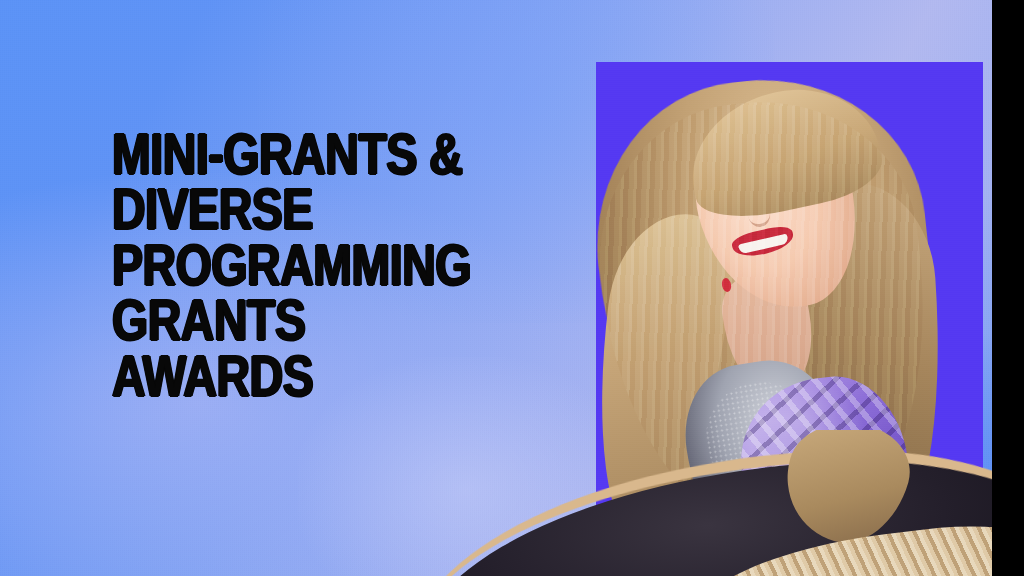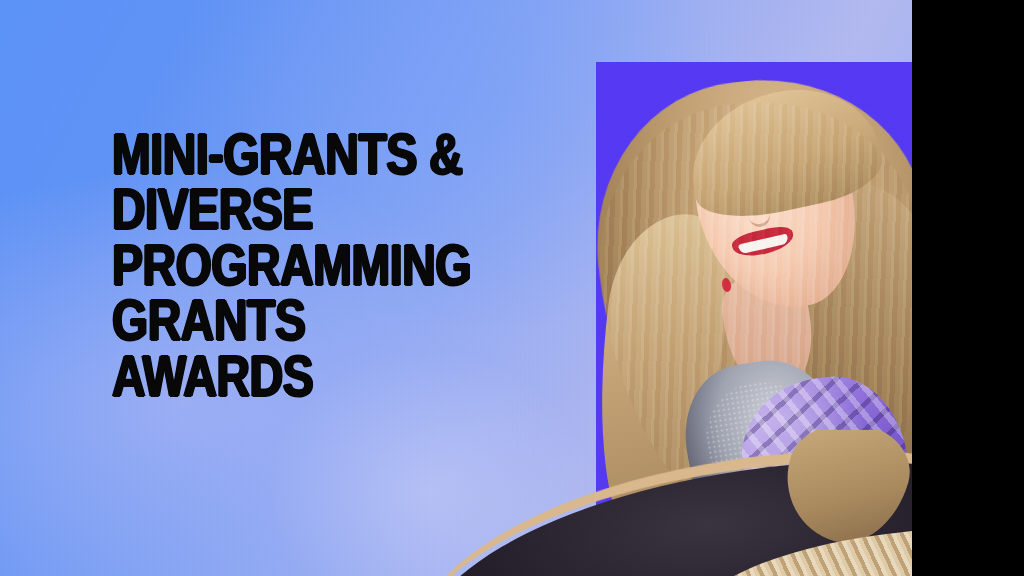--- a/index.html
+++ b/index.html
@@ -2,21 +2,21 @@
 <html><head>
 <meta charset="utf-8">
 <style>
   html, body {
     margin: 0;
     padding: 0;
     background: #000;
   }
   #canvas {
     position: relative;
-    width: 912px;
+    width: 992px;
     height: 576px;
     overflow: hidden;
     font-family: "Liberation Sans", sans-serif;
   }
 
   
   .bg-base {
     position: absolute;
     inset: 0;
     background: linear-gradient(118deg,

